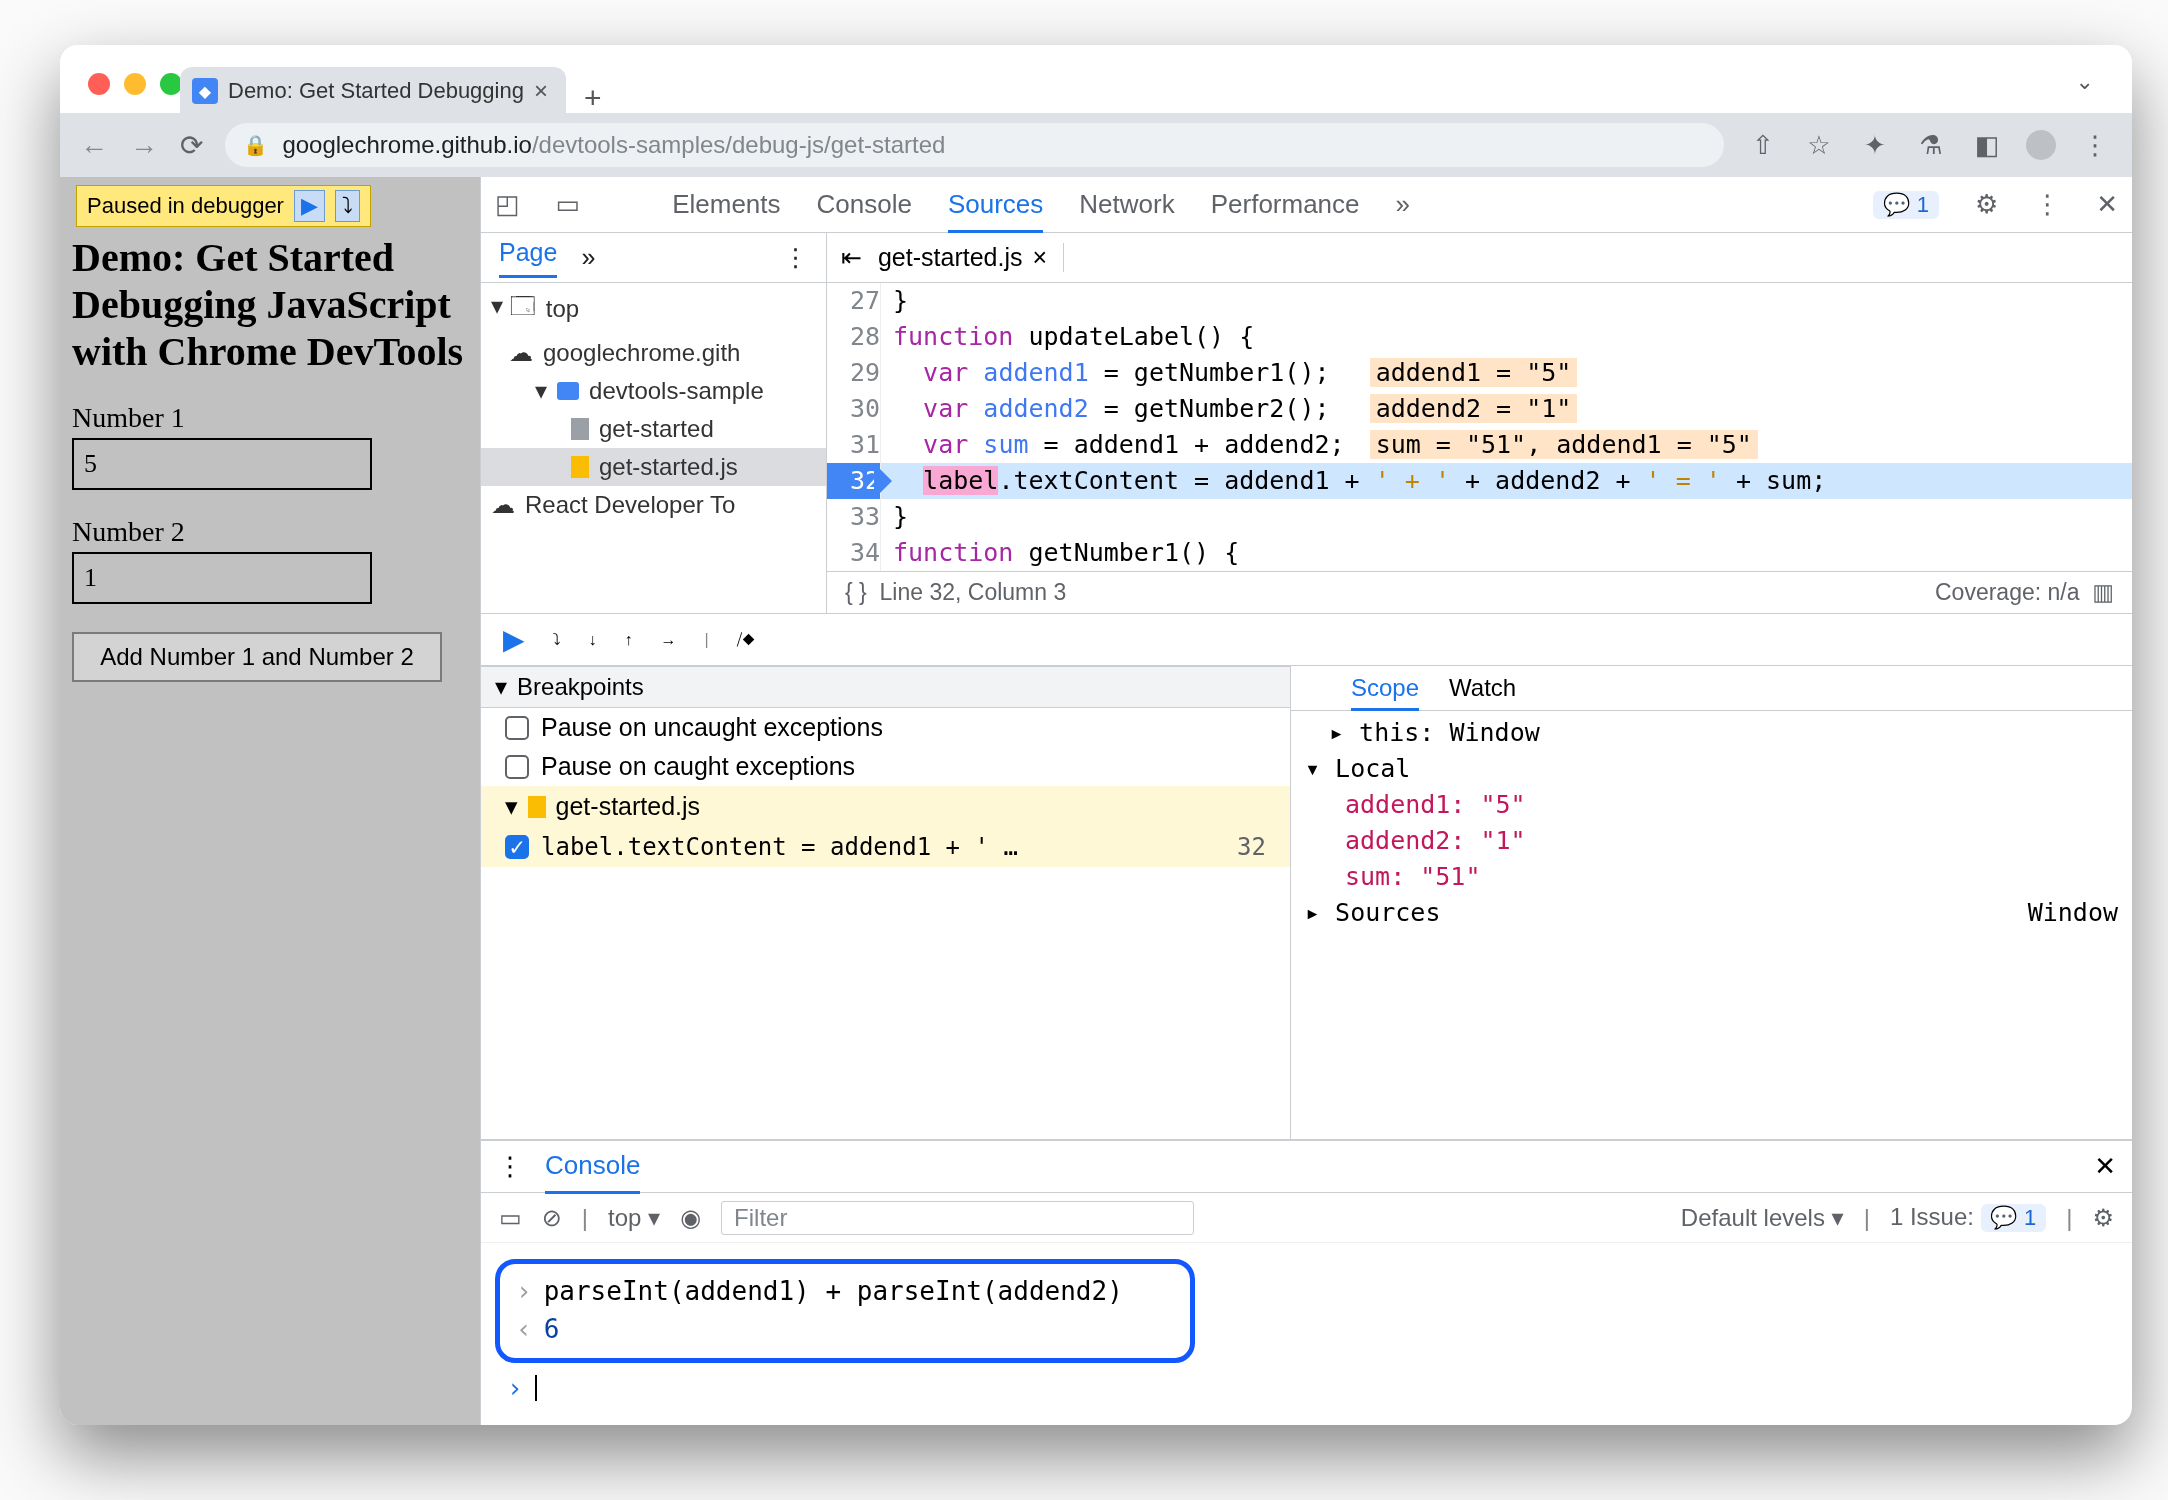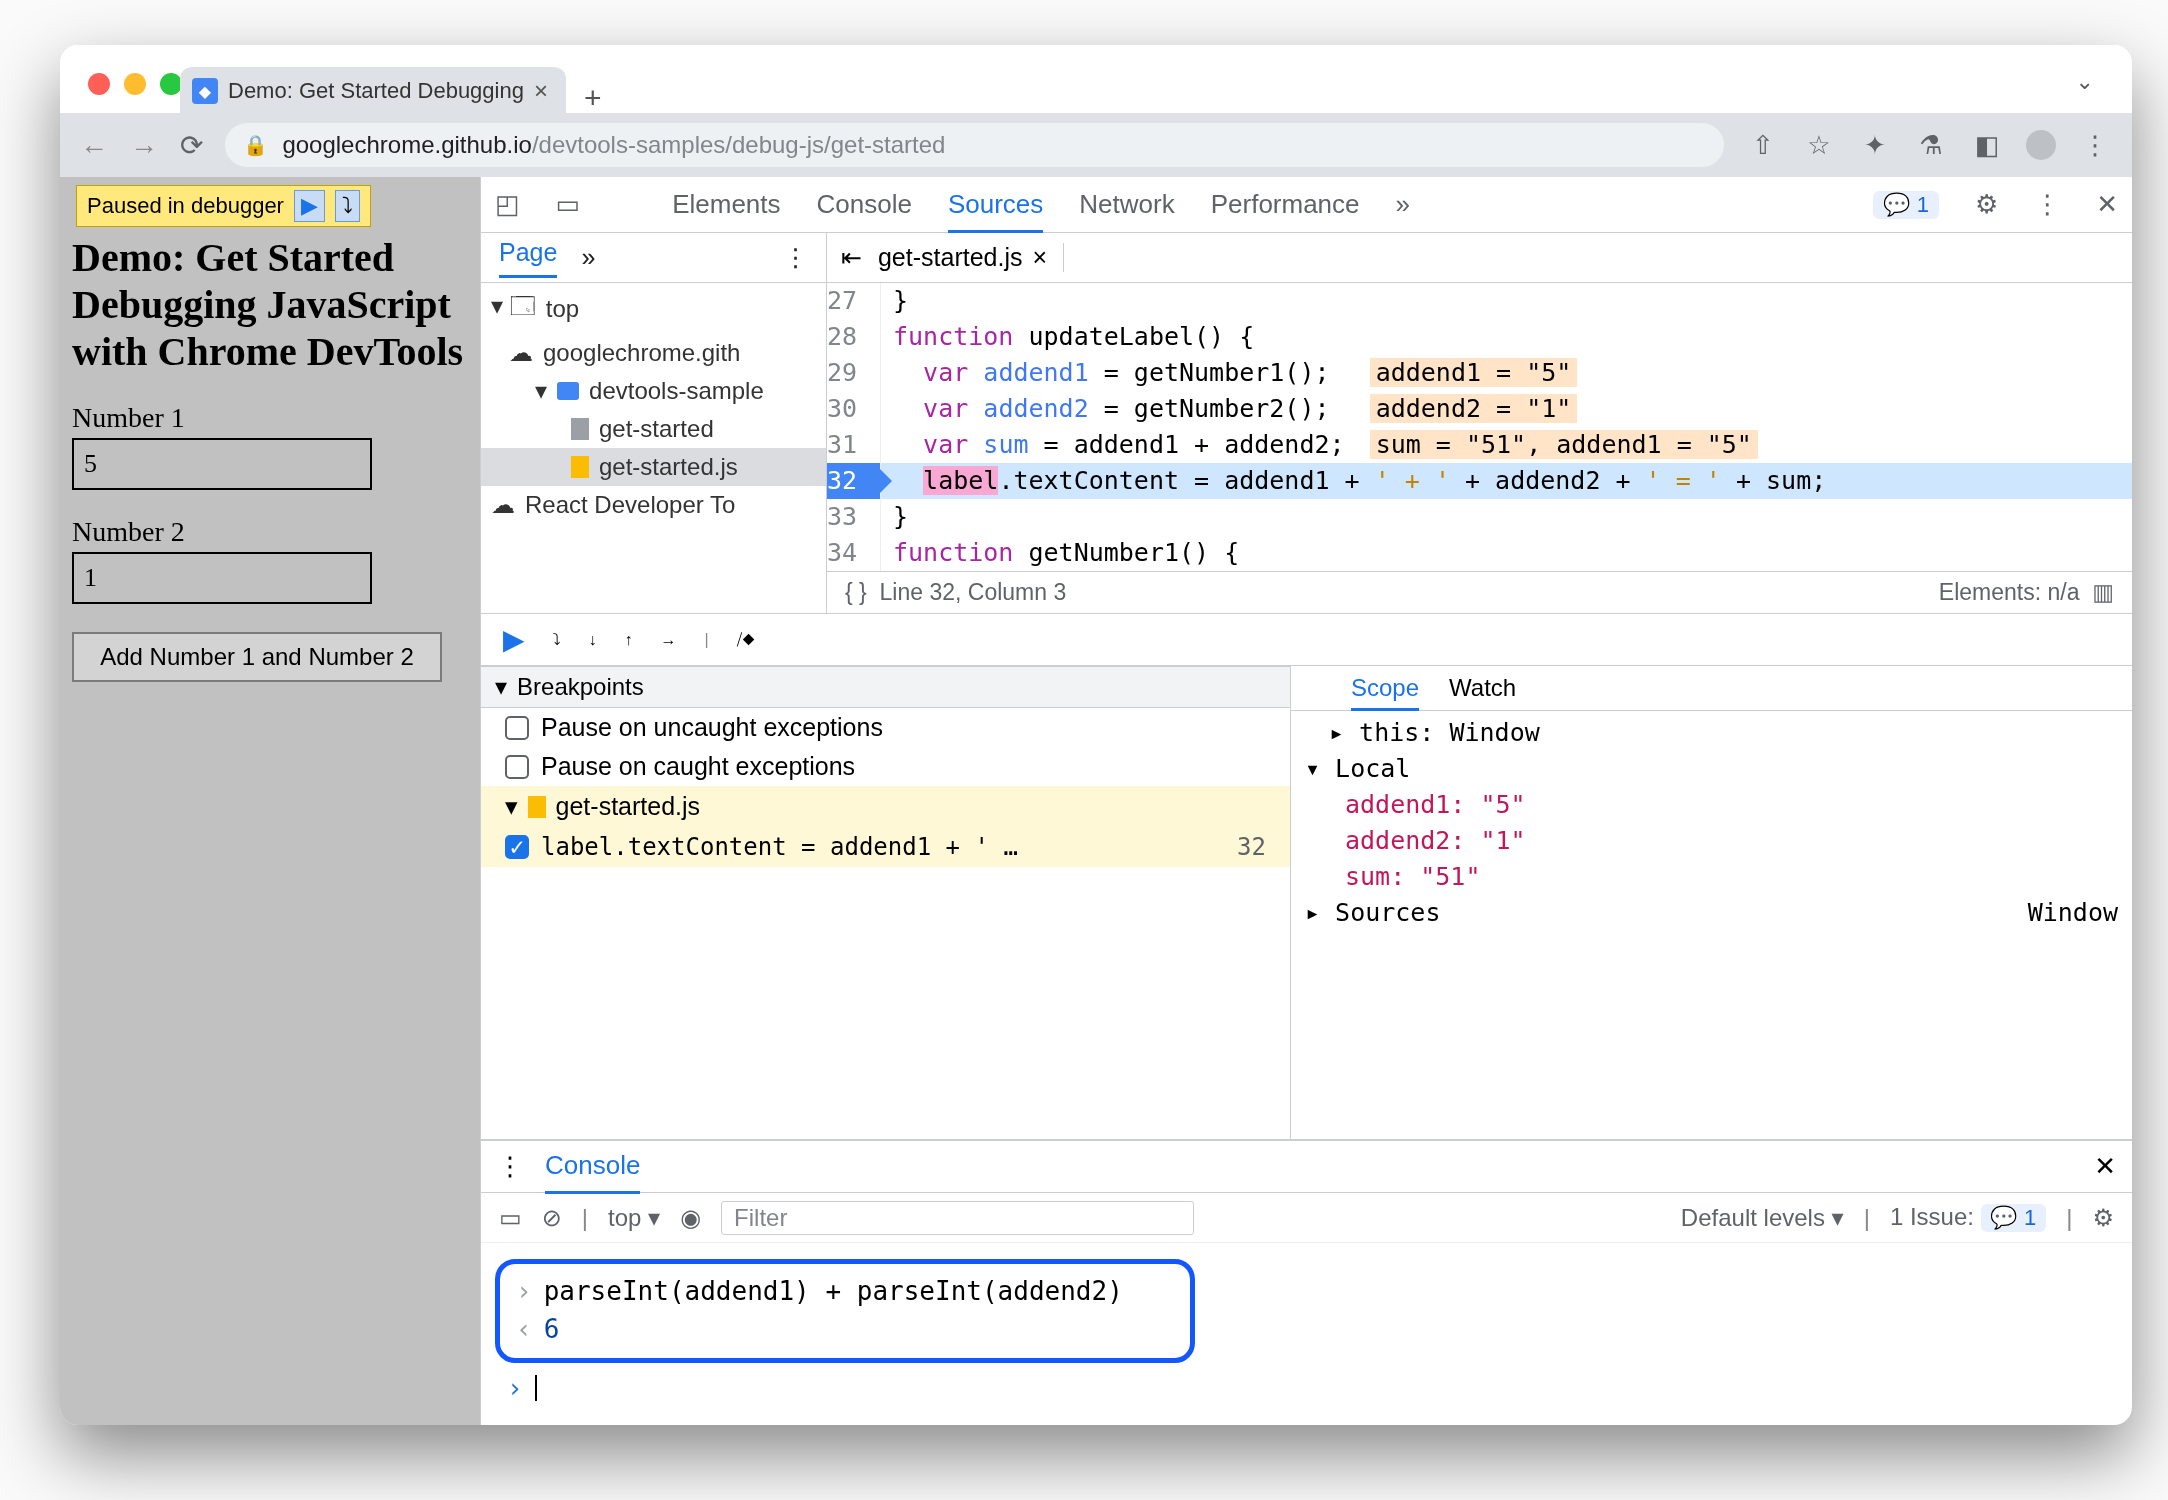--- a/index.html
+++ b/index.html
@@ -51,21 +51,21 @@
   .navpane .row { display:flex; align-items:center; gap:10px; padding:5px 10px; }
   .navpane .indent1{padding-left:28px}.navpane .indent2{padding-left:54px}.navpane .indent3{padding-left:90px}
   .navpane .sel { background:#dadce0; }
   .ico-folder{width:22px;height:18px;background:#4285f4;border-radius:3px;display:inline-block}
   .ico-file{width:18px;height:22px;background:#9aa0a6;display:inline-block}
   .ico-js{width:18px;height:22px;background:#fbbc04;display:inline-block}
   .ico-cloud { font-size:24px; }
   .codepane { flex:1; display:flex; flex-direction:column; }
   .code { font-family:Menlo,Consolas,monospace; font-size:25px; line-height:36px; overflow:hidden; }
   .code .ln { display:flex; }
-  .gut { width:54px; text-align:left; color:#80868b; padding-right:10px; border-right:1px solid #eee; }
+  .gut { width:54px; text-align:right; color:#80868b; border-right:1px solid #eee; }
   .src { padding-left:12px; white-space:pre; }
   .kw{color:#a626a4}.var{color:#4078f2}.str{color:#c18401}
   .hint { background:#ffe4c7; padding:0 6px; margin-left:10px; }
   .exec { background:#cfe6ff; }
   .execgut { background:#4285f4; color:#fff; position:relative;}
   .execgut::after{content:'';position:absolute;right:-12px;top:0;border:18px solid transparent;border-left-color:#4285f4;border-right:0;}
   .statusbar { height:42px; border-top:1px solid #cacdd1; display:flex; align-items:center; padding:0 18px; font-size:23px; color:#5f6368; justify-content:space-between; }
   
   .dbgbar { height:52px; border-bottom:1px solid #cacdd1; display:flex; align-items:center; }
   .dbgbar .btns { display:flex; gap:28px; padding:0 22px; align-items:center;}
@@ -239,21 +239,21 @@
                 <div class="gut">33</div>
                 <div class="src">}</div>
               </div>
             <div class="ln">
                 <div class="gut">34</div>
                 <div class="src"><span class="kw">function</span> getNumber1() {</div>
               </div>
           </div>
           <div class="statusbar">
             <span><span>{ }</span>&nbsp;&nbsp;<span>Line 32, Column 3</span></span>
-            <span><span>Elements: n/a</span>&nbsp;&nbsp;▥</span>
+            <span><span>Coverage: n/a</span>&nbsp;&nbsp;▥</span>
           </div>
         </div>
       </div>
 
       <div class="dbgbar">
         <div class="btns">
           <span style="color:#1a73e8;font-size:28px">▶</span>
           <span>⤵</span>
           <span>↓</span>
           <span>↑</span>

